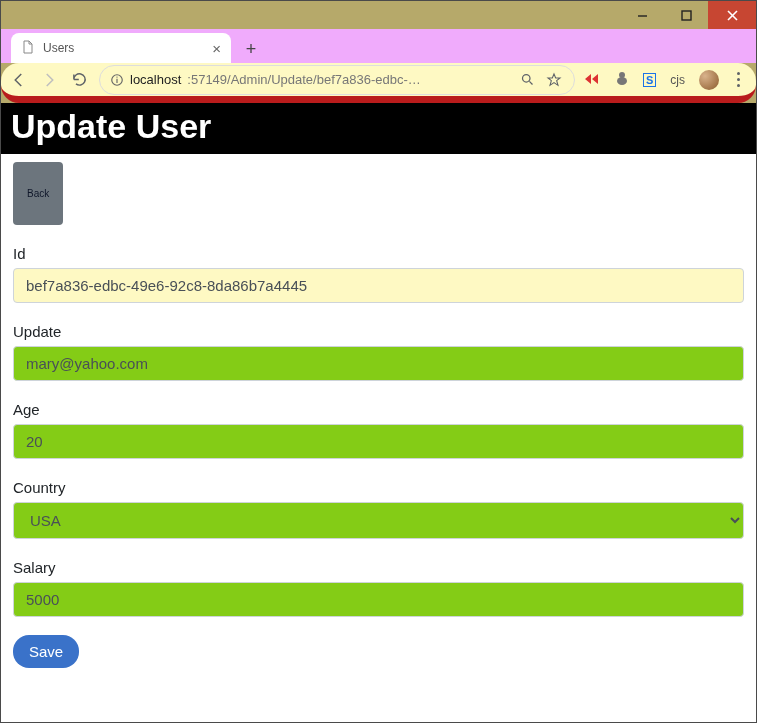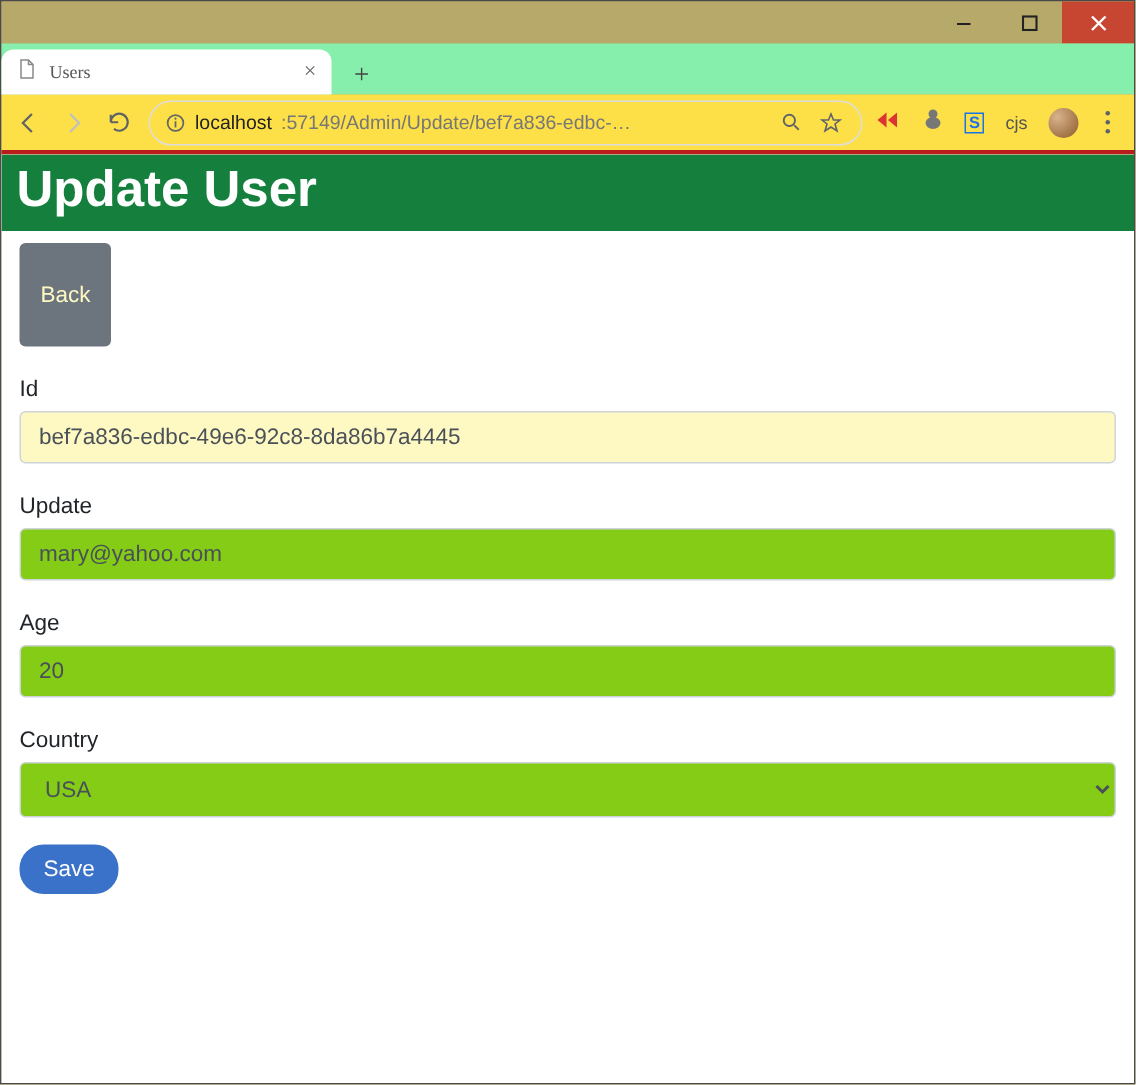--- a/index.html
+++ b/index.html
@@ -29,24 +29,24 @@
     width: 44px;
     display: flex;
     align-items: center;
     justify-content: center;
     color: #222;
   }
   .titlebar .btn.close { background: #c74632; color: #fff; width: 48px; }
   .titlebar .btn svg { display:block; }
   .tabbar {
     height: 34px;
-    background: #86efac;
+    background: #f0abfc;
     display: flex;
     align-items: flex-end;
-    font-family: Liberation Serif, serif;
+    padding-left: 10px;
   }
   .tab {
     background: #fff;
     border-top-left-radius: 8px;
     border-top-right-radius: 8px;
     height: 30px;
     min-width: 220px;
     display: flex;
     align-items: center;
     padding: 0 10px;
@@ -56,26 +56,27 @@
     position: relative;
   }
   .tab .tab-close { margin-left: auto; color: #666; font-size: 15px; line-height: 1; }
   .newtab {
     width: 28px; height: 28px;
     display:flex; align-items:center; justify-content:center;
     color:#444; font-size:18px; margin-left:6px;
   }
   .addrbar {
     height: 40px;
-    background: #fde047;
-    border-bottom: 3px solid #b91c1c;
+    background: #fef9c3;
+    border-bottom: 7px solid #b91c1c;
     display: flex;
     align-items: center;
     padding: 0 8px;
     gap: 10px;
+    border-radius: 18px;
   }
   .navicon { width: 20px; height: 20px; display:flex; align-items:center; justify-content:center; color:#5f6368; }
   .navicon.disabled { color:#bfbfbf; }
   .url-wrap {
     display: flex;
     align-items: center;
     flex: 1;
     border: 1px solid #ddd;
     border-radius: 16px;
     height: 30px;
@@ -96,34 +97,34 @@
   .dots span { width:3px; height:3px; background:#5f6368; border-radius:50%; }
 
   .page {
     flex: 1;
     background: #fff;
     overflow-y: auto;
     display:flex;
     flex-direction:column;
   }
   .page-header {
-    background: #15803d;
+    background: #000000;
     color: #fff;
     font-size: 34px;
     font-weight: 600;
     padding: 4px 10px 8px 10px;
   }
   .content { padding: 8px 12px 16px 12px; }
   .btn-back {
     background: #6c757d;
-    color: #fef9c3;
+    color: #0f172a;
     border: none;
     border-radius: 4px;
     padding: 26px 14px;
-    font-size: 15px;
+    font-size: 10px;
     cursor: pointer;
   }
   .form-group { margin-top: 20px; }
   .form-label { display:block; font-size: 15px; color:#212529; margin-bottom: 6px; }
   .form-control {
     width: 100%;
     border: 1px solid #ced4da;
     border-radius: 4px;
     padding: 8px 12px;
     font-size: 15px;
@@ -263,18 +264,22 @@
         <input class="form-control" type="text" value="20" style="">
       </div>
 
       <div class="form-group">
         <label class="form-label">Country</label>
         <select class="form-control">
           <option>USA</option>
         </select>
       </div>
 
+      <div class="form-group">
+        <label class="form-label">Salary</label>
+        <input class="form-control" type="text" value="5000" style="">
+      </div>
 
       <button class="btn-save">Save</button>
     </div>
   </div>
 
 </div>
 
 </body></html>

